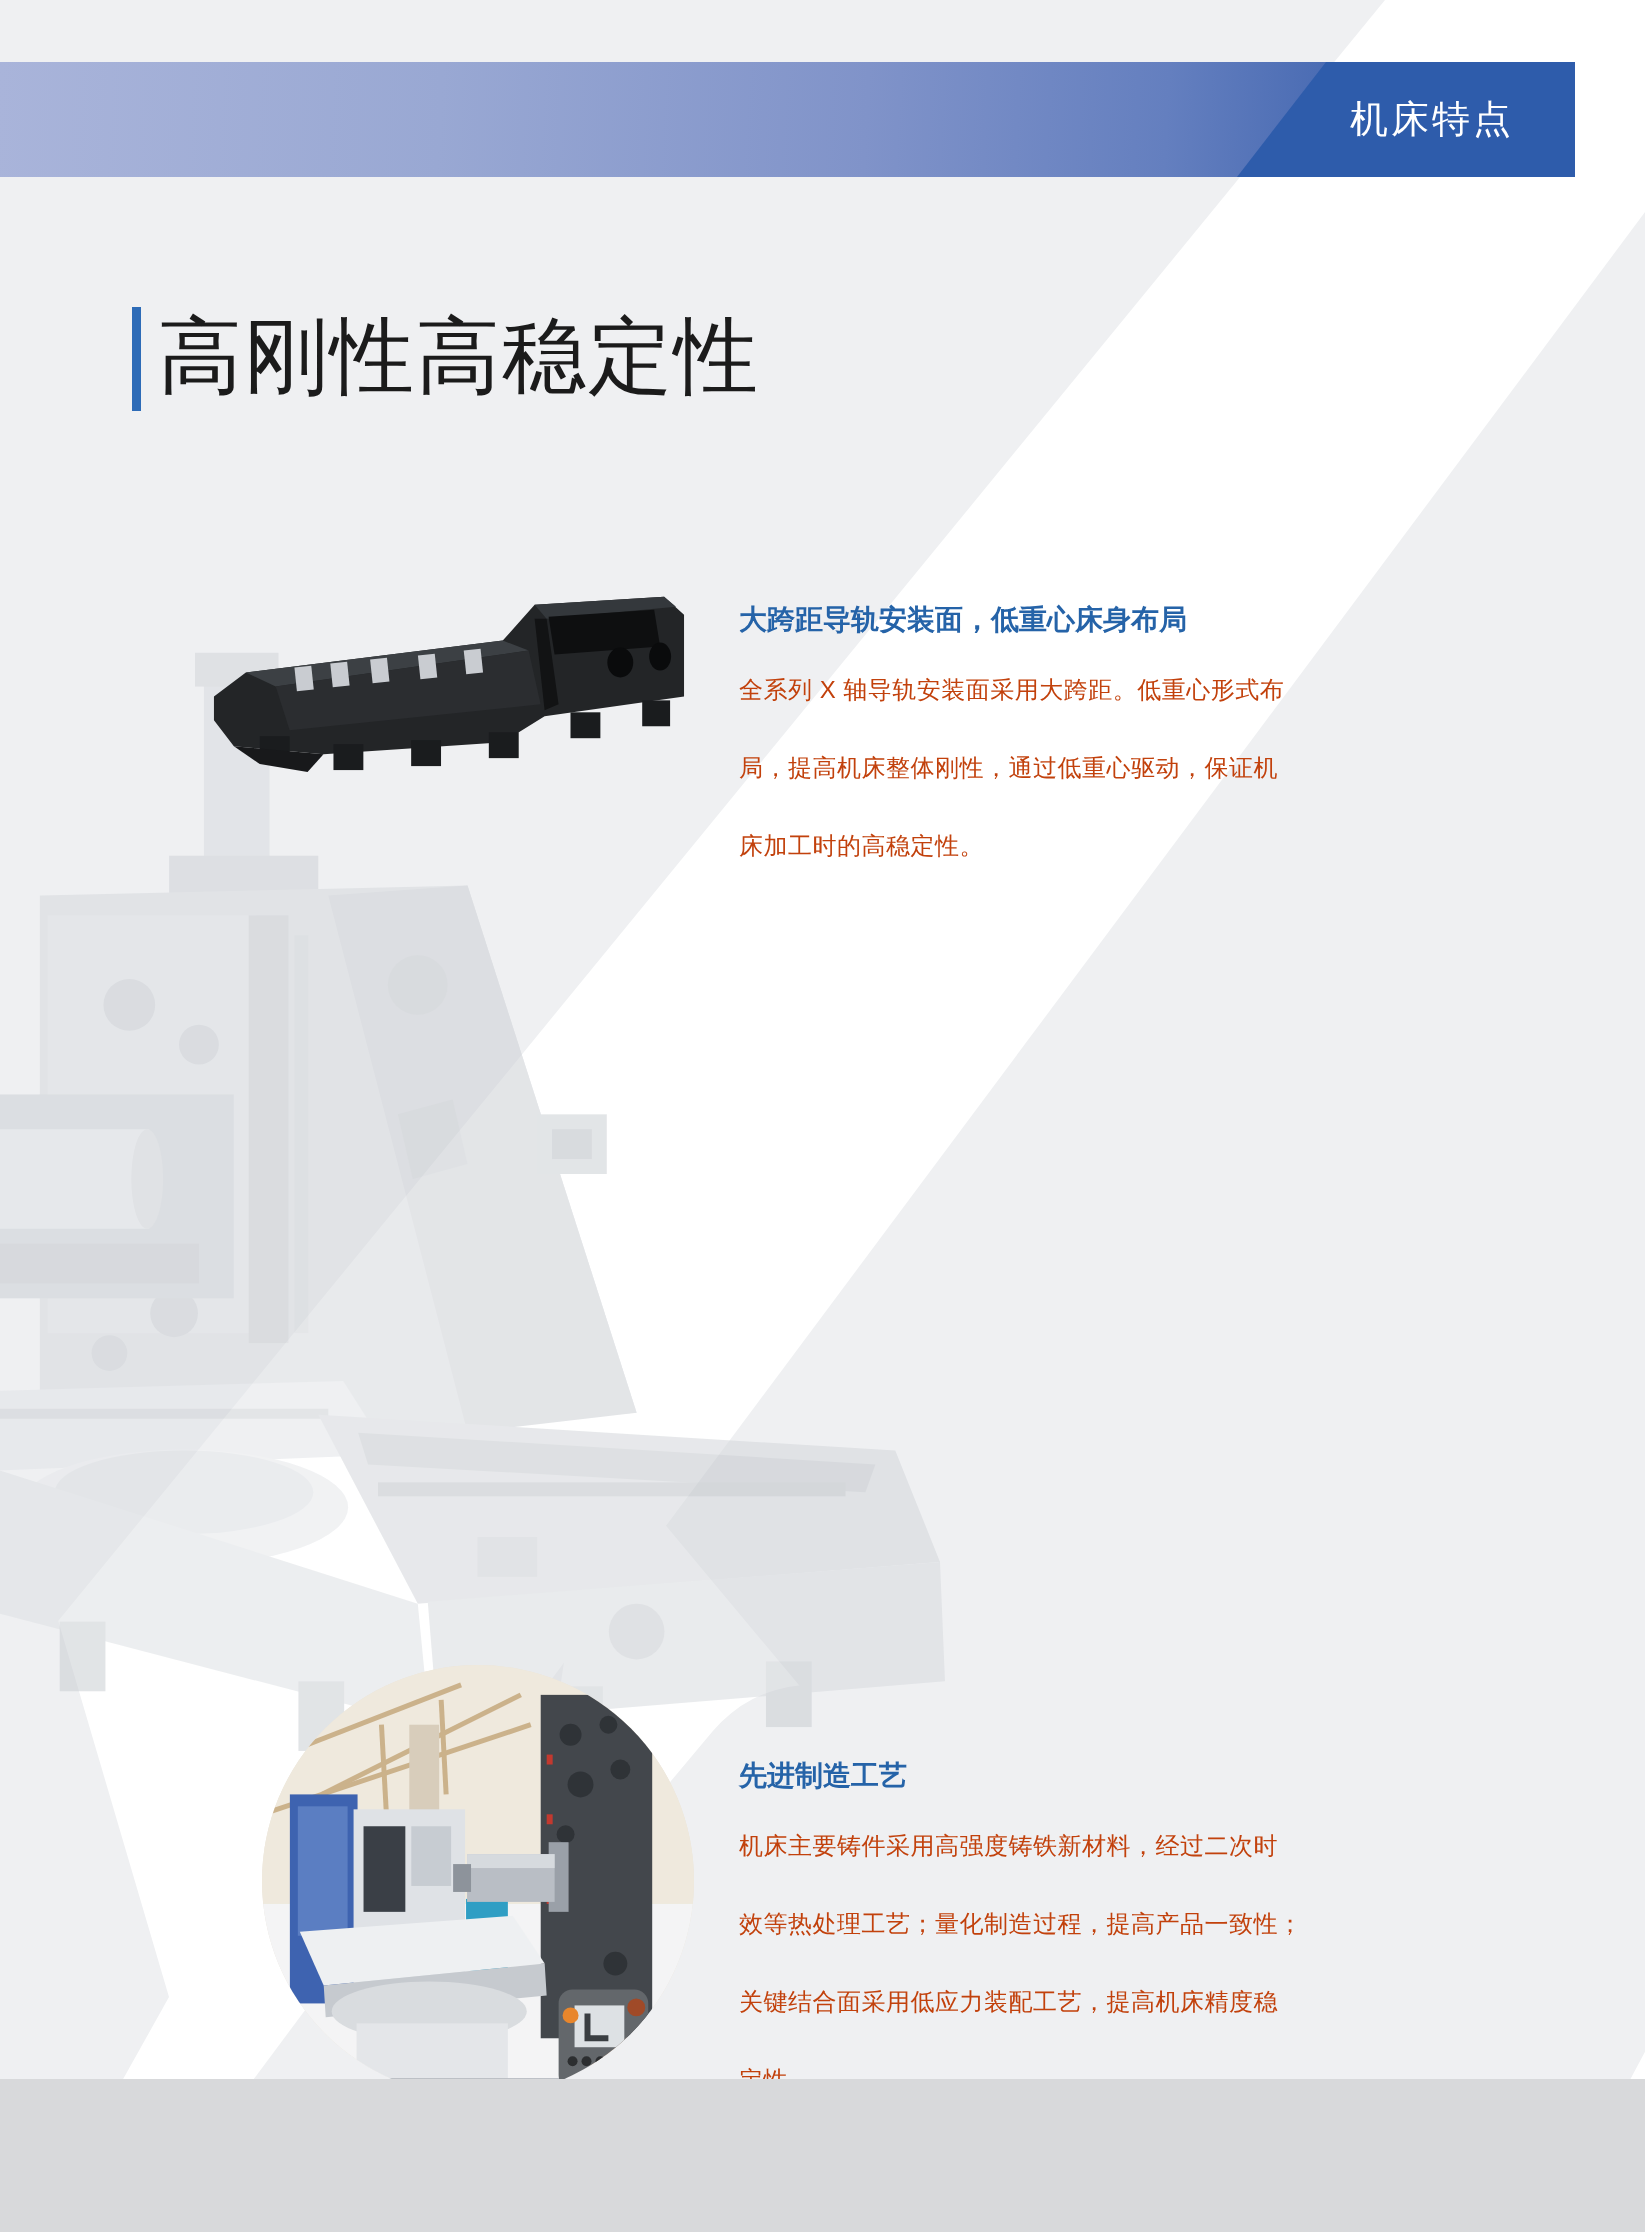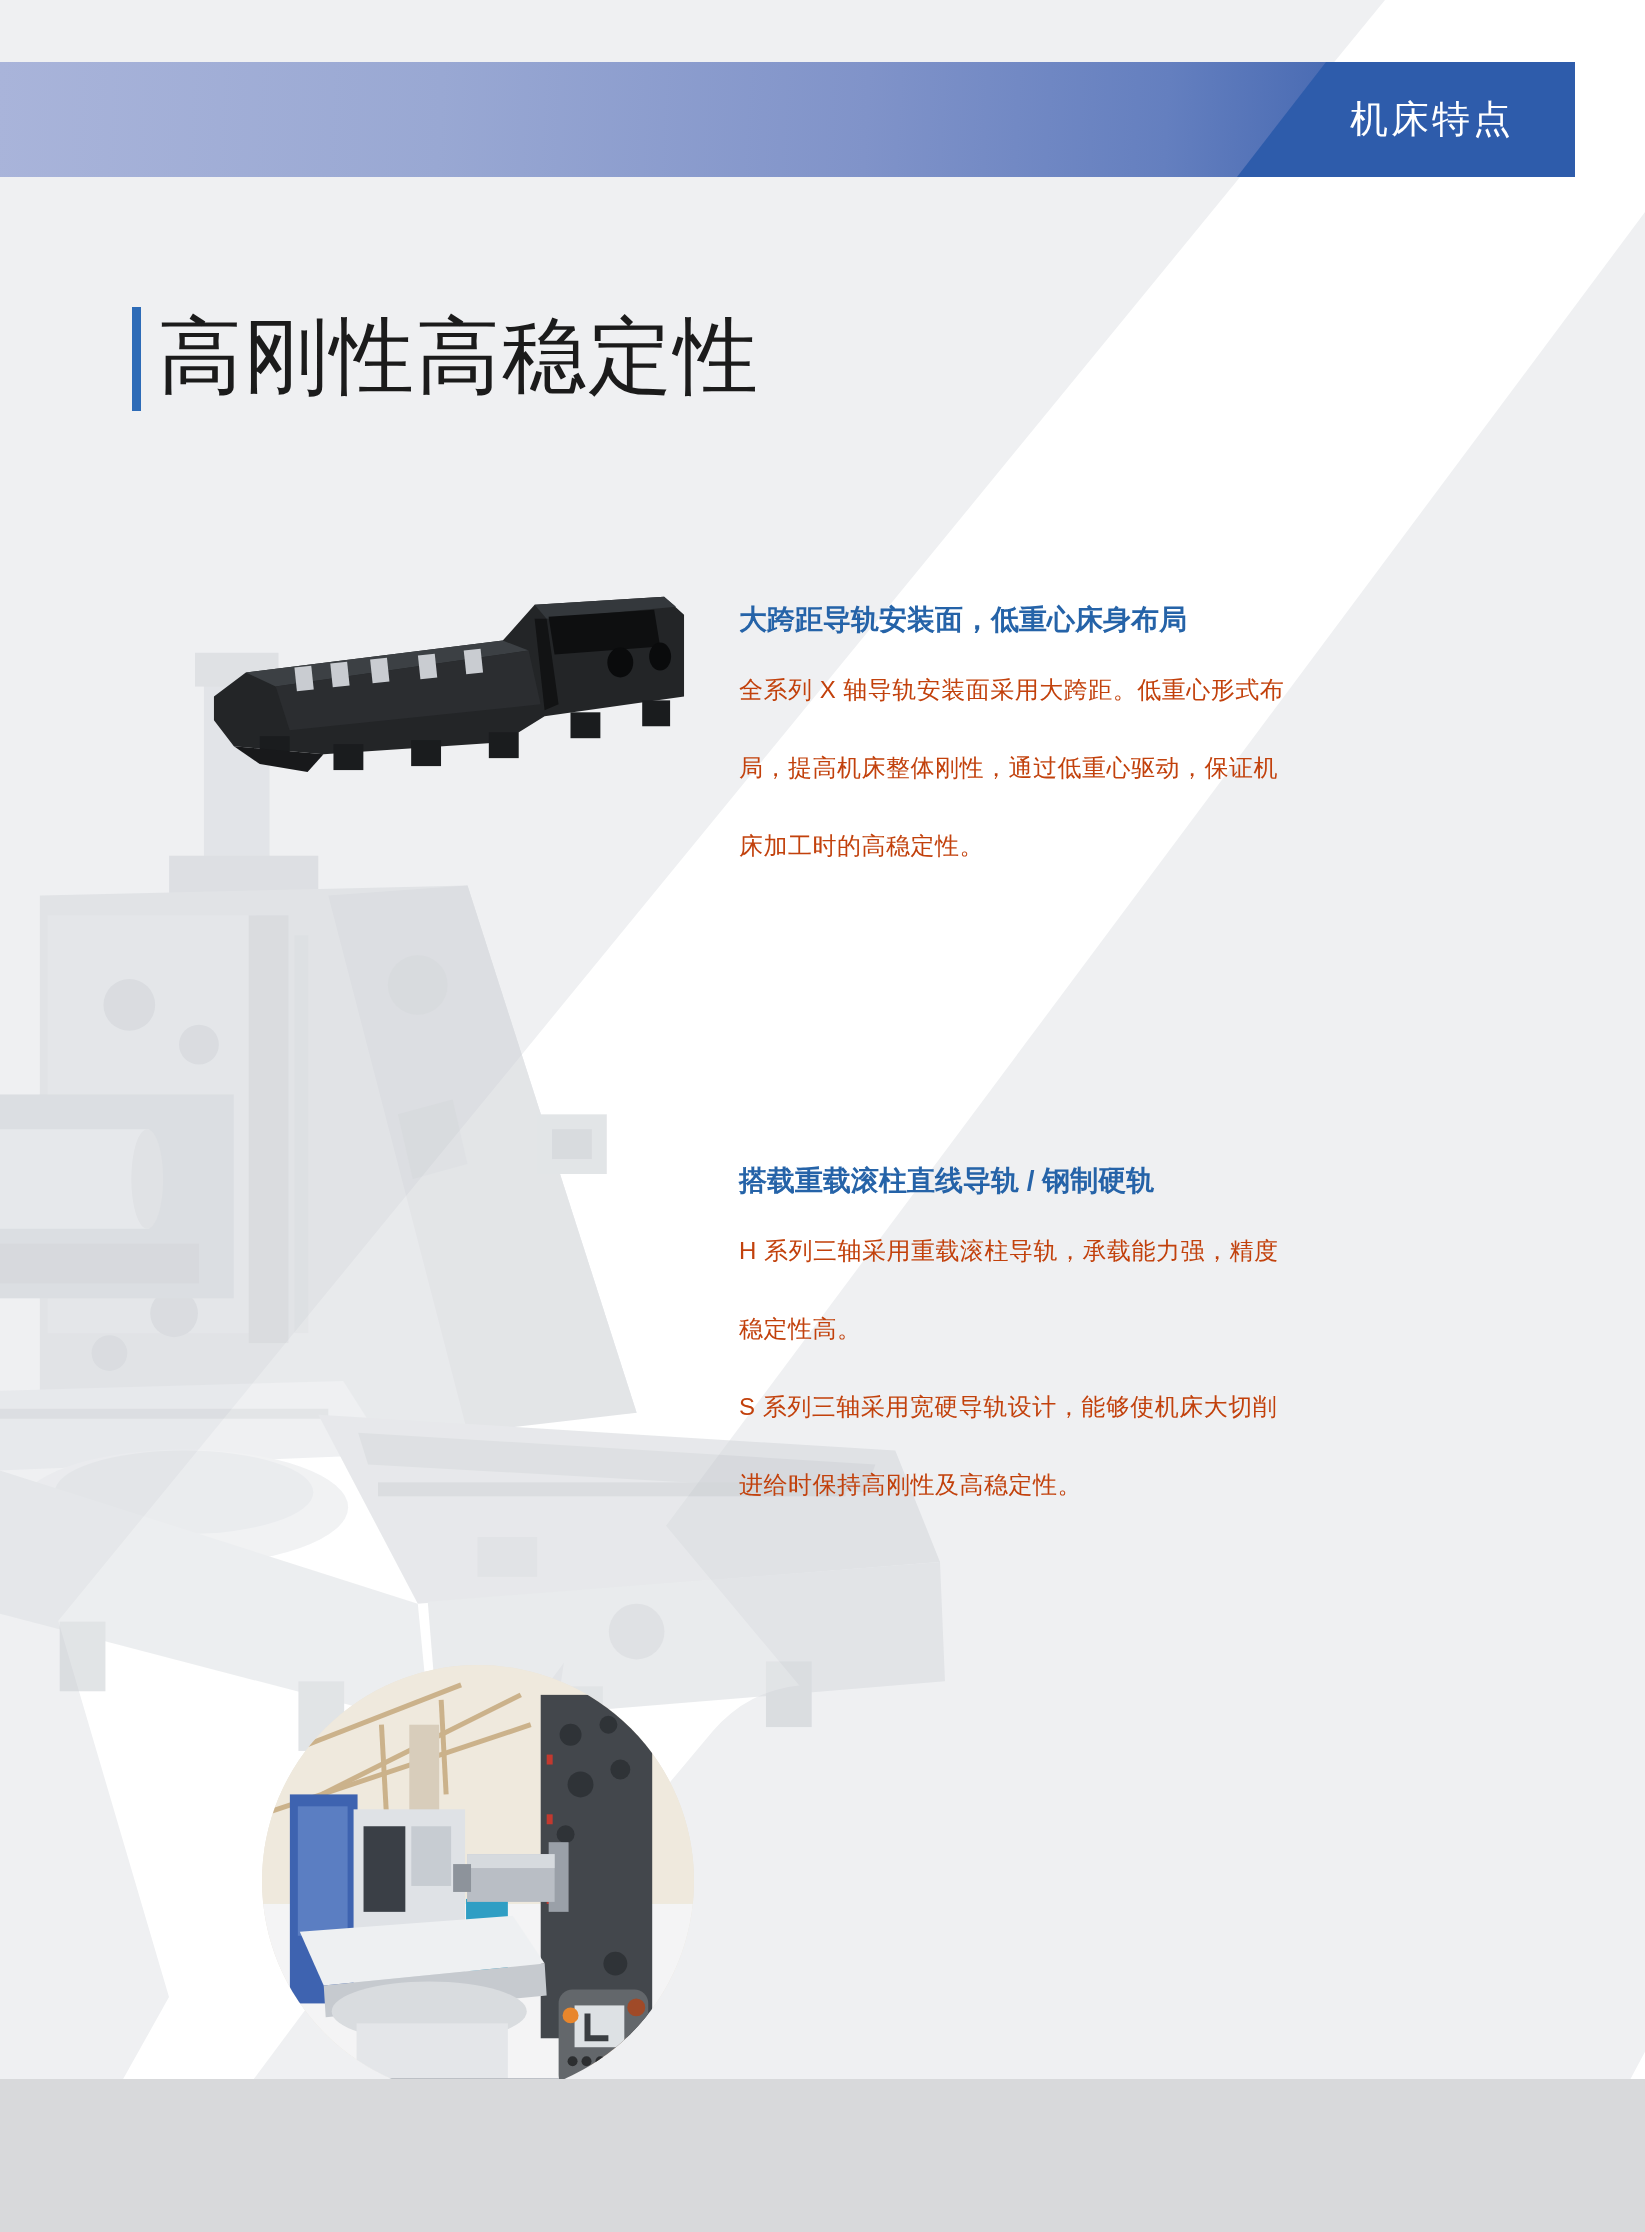--- a/index.html
+++ b/index.html
@@ -213,23 +213,23 @@
     <div class="page-title">高刚性高稳定性</div>
   </div>
 
   <div class="section sec-1">
     <div class="sec-heading">大跨距导轨安装面，低重心床身布局</div>
     <div class="sec-body">全系列 X 轴导轨安装面采用大跨距。低重心形式布
 局，提高机床整体刚性，通过低重心驱动，保证机
 床加工时的高稳定性。</div>
   </div>
 
-  <div class="section sec-2">
-    <div class="sec-heading">搭载重载滚柱直线导轨 / 钢制硬轨</div>
-    <div class="sec-body">H 系列三轴采用重载滚柱导轨，承载能力强，精度
-稳定性高。
-S 系列三轴采用宽硬导轨设计，能够使机床大切削
-进给时保持高刚性及高稳定性。</div>
-  </div>
-
+
+  <div class="section sec-3">
+    <div class="sec-heading">先进制造工艺</div>
+    <div class="sec-body">机床主要铸件采用高强度铸铁新材料，经过二次时
+效等热处理工艺；量化制造过程，提高产品一致性；
+关键结合面采用低应力装配工艺，提高机床精度稳
+定性。</div>
+  </div>
 
 </div>
 
 
 </body></html>

